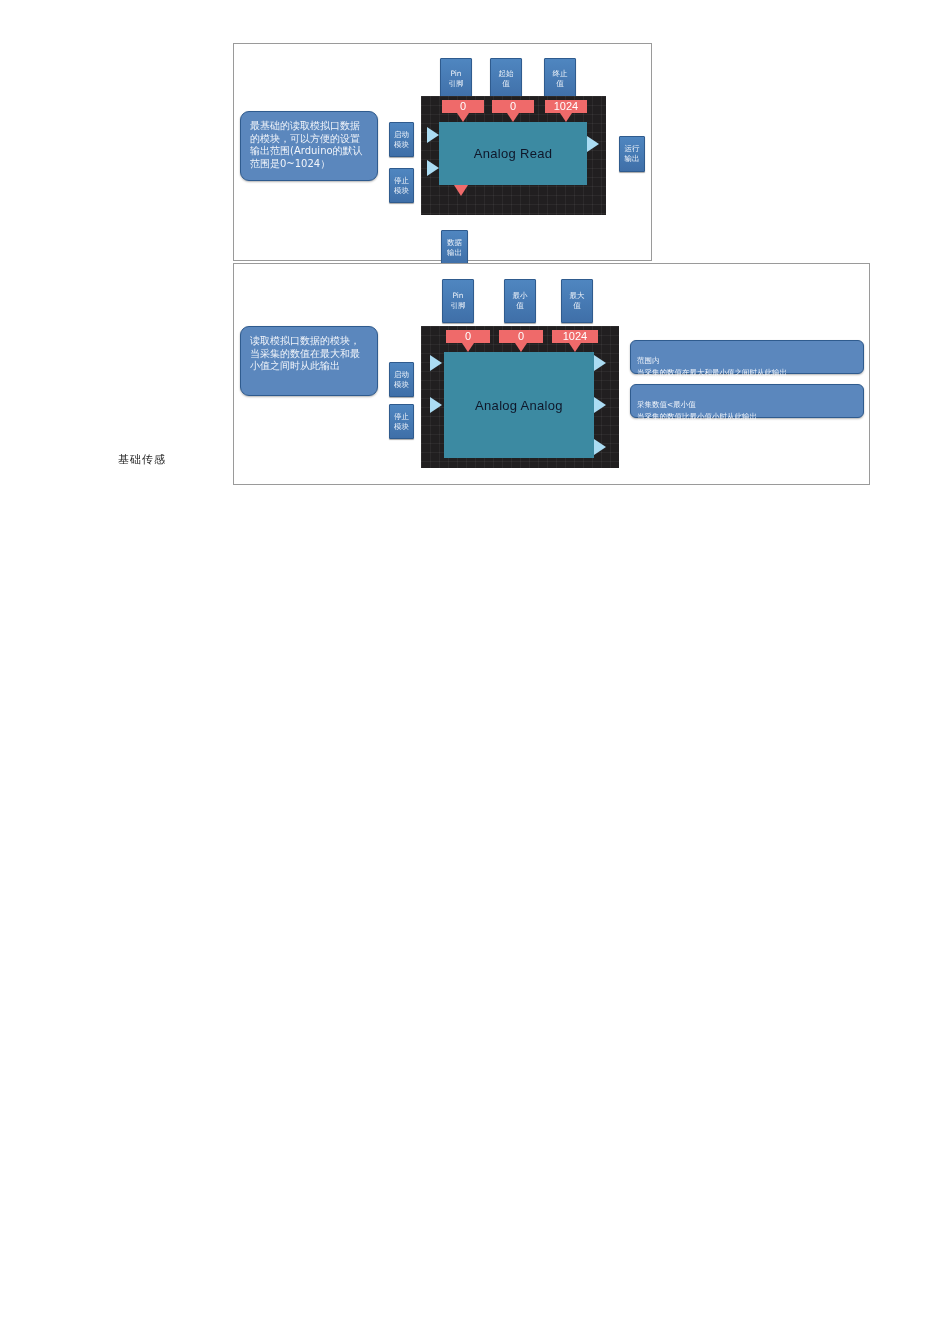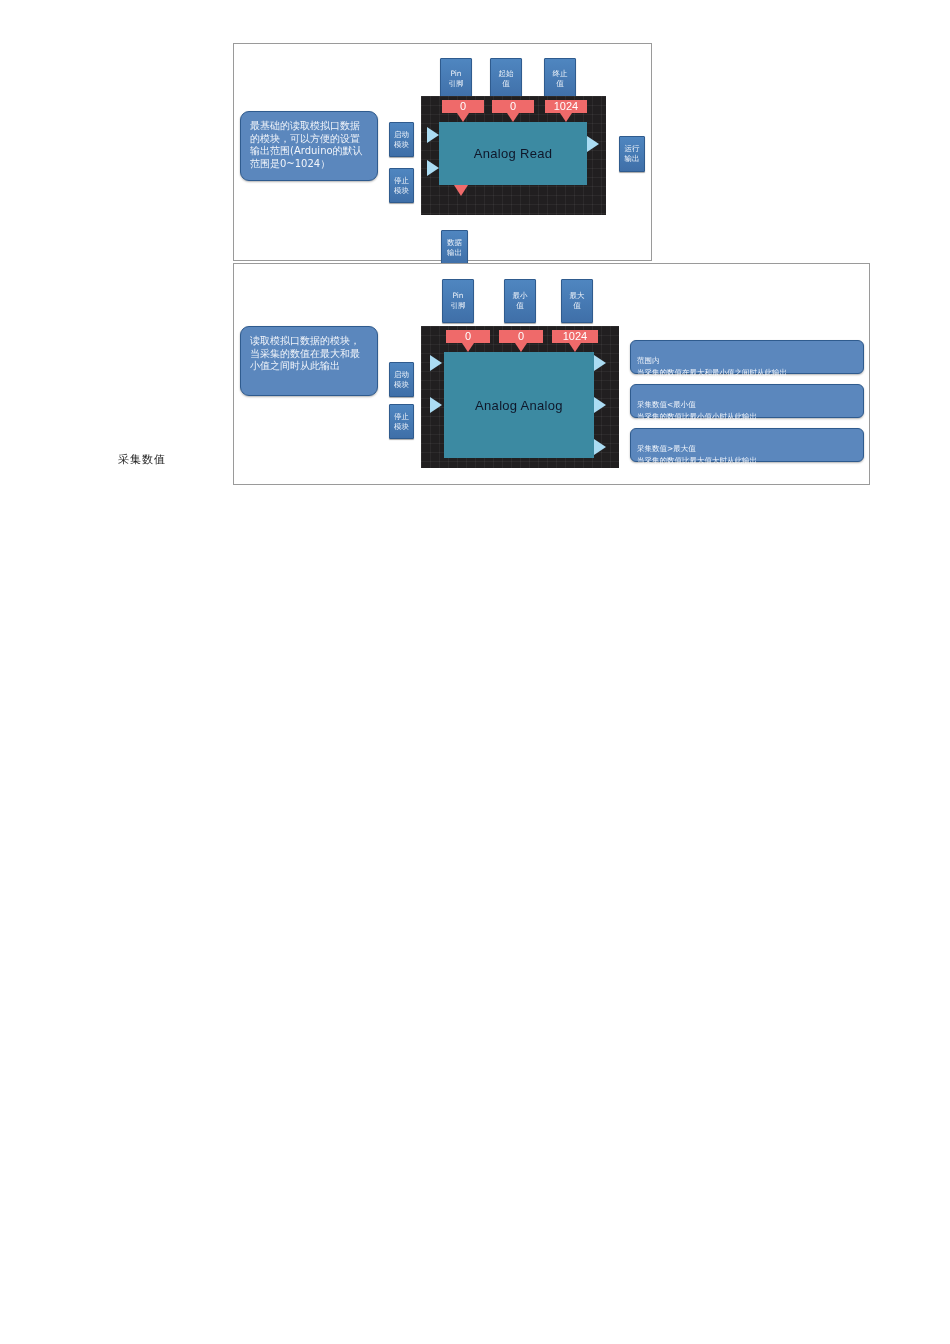--- a/index.html
+++ b/index.html
@@ -174,21 +174,21 @@
     border-left: 7px solid transparent;
     border-right: 7px solid transparent;
     border-top: 11px solid #ef6a6a;
   }
 </style>
 </head>
 <body>
 
 <div class="page">
 
-  <div class="row-label">采集数值</div>
+  <div class="row-label">基础传感</div>
 
   <div class="cell cell-read">
 
     <div class="callout" style="left:6px; top:67px; width:138px; height:70px;">最基础的读取模拟口数据的模块，可以方便的设置输出范围(Arduino的默认范围是0~1024）</div>
 
     <div class="blue-box" style="left:206px; top:4px; width:32px; height:42px;">
       <span>Pin</span>
       <span>引脚</span>
     </div>
     <div class="blue-box" style="left:256px; top:4px; width:32px; height:42px;">
@@ -271,24 +271,20 @@
       <span>模块</span>
     </div>
 
     <div class="out-desc" style="left:396px; top:76px; width:234px; height:34px;">
       <span class="l1">范围内</span>
       <span class="l2">当采集的数值在最大和最小值之间时从此输出</span>
     </div>
     <div class="out-desc" style="left:396px; top:120px; width:234px; height:34px;">
       <span class="l1">采集数值&lt;最小值</span>
       <span class="l2">当采集的数值比最小值小时从此输出</span>
-    </div>
-    <div class="out-desc" style="left:396px; top:164px; width:234px; height:34px;">
-      <span class="l1">采集数值&gt;最大值</span>
-      <span class="l2">当采集的数值比最大值大时从此输出</span>
     </div>
 
     <div class="node-canvas" style="left:187px; top:62px; width:198px; height:142px;">
 
       <div class="param-tag" style="left:25px; top:4px; width:44px;">
         <span>0</span>
         <span class="pin-down"></span>
       </div>
       <div class="param-tag" style="left:78px; top:4px; width:44px;">
         <span>0</span>

